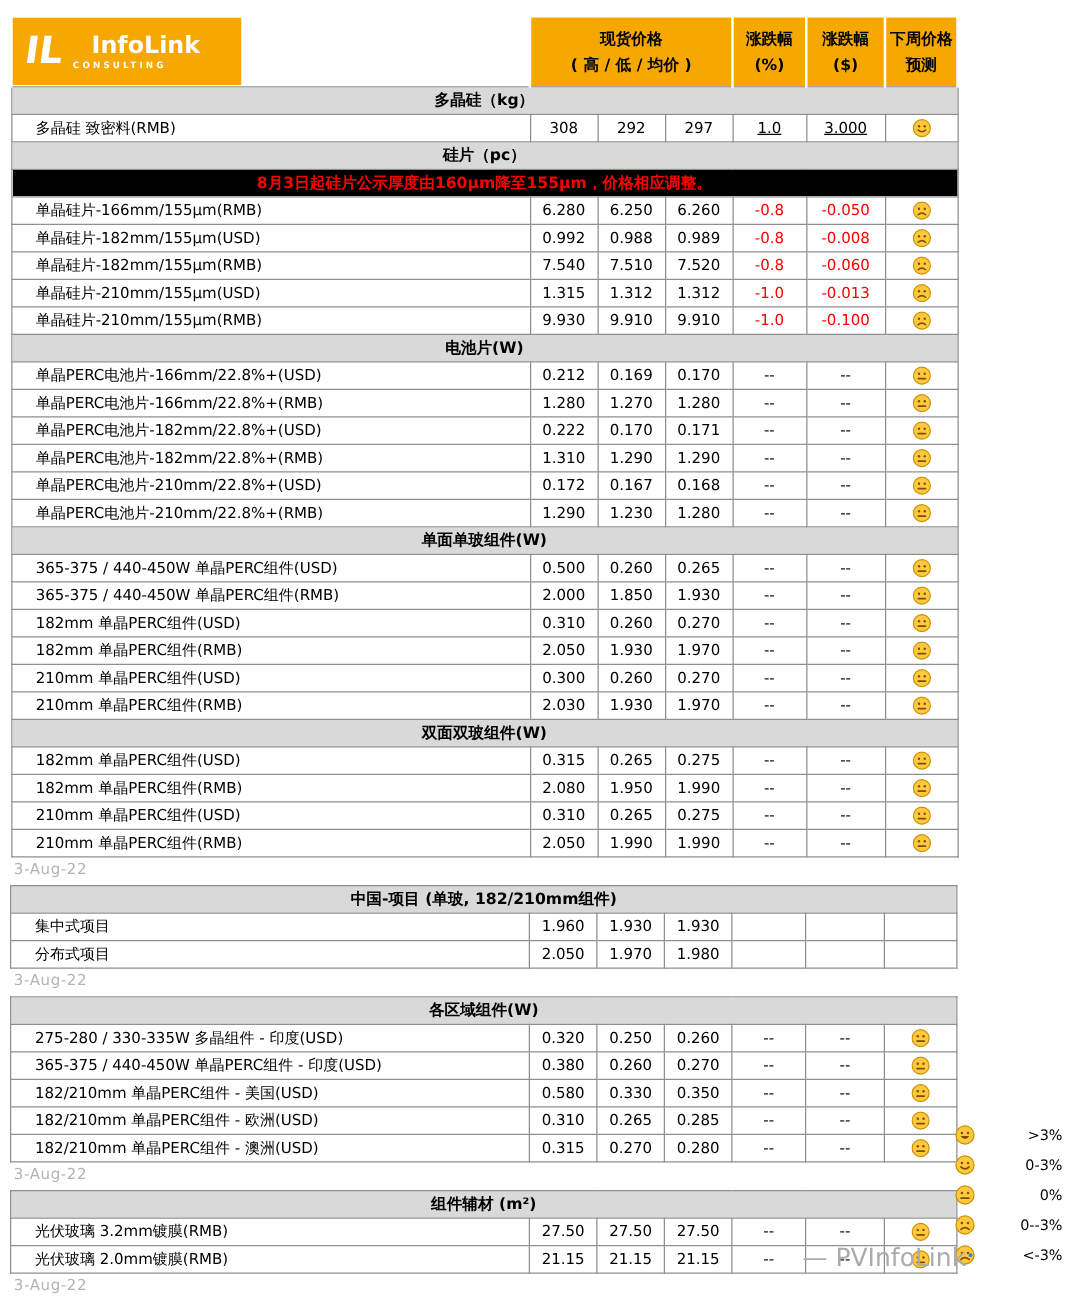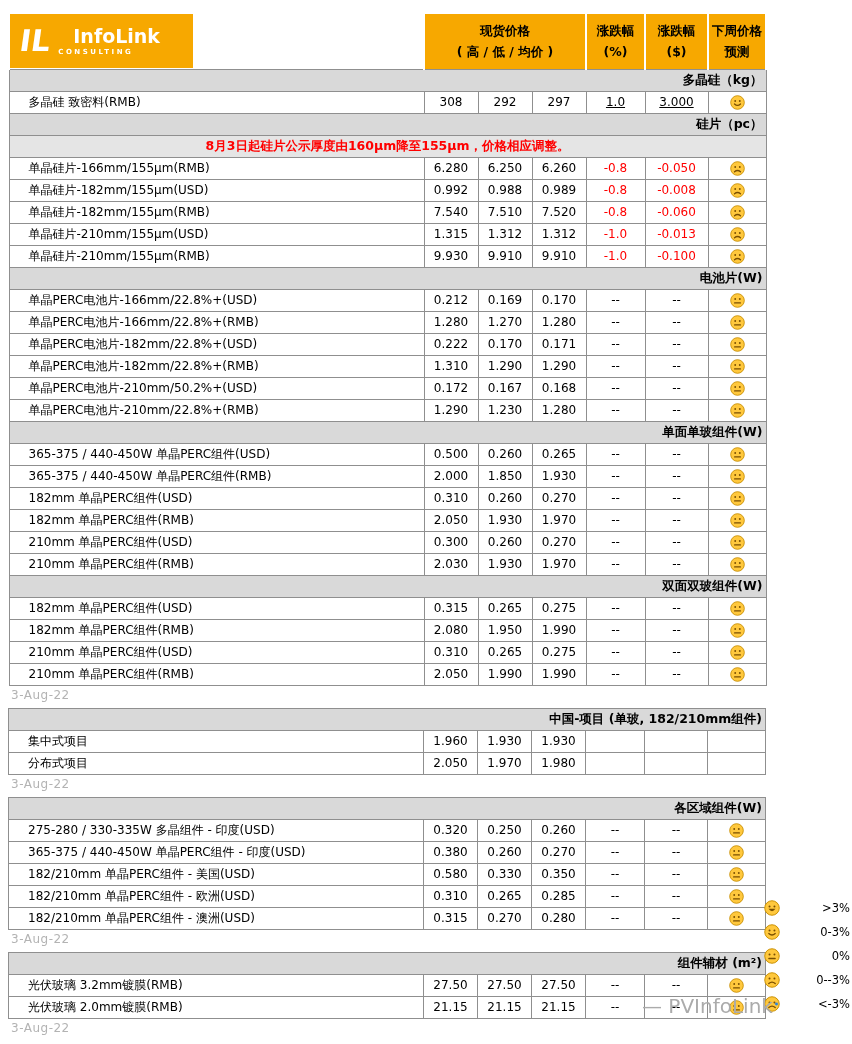--- a/index.html
+++ b/index.html
@@ -4,22 +4,22 @@
 <style>
   html,body{margin:0;padding:0;background:#fff;}
   body{font-family:"DejaVu Sans","Liberation Sans",sans-serif;color:#000;}
   .page{position:relative;width:852px;height:1044px;background:#fff;overflow:hidden;box-sizing:border-box;padding:12px 0 0 8px;}
   .tbl{border-collapse:collapse;table-layout:fixed;width:757px;}
   .tbl td{border:1px solid #8f8f8f;font-size:12px;height:21px;padding:0 3px;background:#fff;overflow:hidden;white-space:nowrap;}
   td.label{text-align:left;padding-left:19px;}
   td.num{text-align:center;}
   td.neg{color:#FF0000;}
   td.pos{color:#000000;text-decoration:underline;}
-  tr.section-row td{background:#D9D9D9;text-align:right;font-weight:bold;font-size:12.5px;}
-  tr.notice-row td{background:#e5e5e5;color:#FF0000;font-weight:bold;text-align:center;font-size:12.5px;}
+  tr.section-row td{background:#D9D9D9;text-align:center;font-weight:bold;font-size:12.5px;}
+  tr.notice-row td{background:#000000;color:#FF0000;font-weight:bold;text-align:center;font-size:12.5px;}
   thead tr{height:56px;}
   .hdr-cell{background:#F7A800;font-weight:bold;font-size:12.5px;text-align:center;border:2px solid #fff;border-bottom:1px solid #8f8f8f;vertical-align:middle;padding:0;}
   .hdr-cell div{line-height:1.7;}
   .logo-cell{background:#fff;border:2px solid #fff;border-bottom:1px solid #8f8f8f;padding:0;vertical-align:top;}
   .logo{width:183px;height:100%;min-height:54px;background:#F7A800;display:flex;align-items:center;gap:8px;padding:4px 10px;box-sizing:border-box;}
   .logo-mark{font-size:30px;font-weight:800;color:#fff;line-height:1;transform:skewX(-8deg);}
   .logo-txt{display:flex;flex-direction:column;align-items:flex-start;}
   .logo-name{font-size:19px;font-weight:bold;color:#fff;line-height:1.15;margin-left:15px;}
   .logo-sub{font-size:7px;color:#fff;letter-spacing:2.5px;}
   .date-label{font-size:12px;color:#b3b3b3;letter-spacing:0.5px;margin:2px 0 9px 3px;height:11px;}
@@ -220,21 +220,21 @@
           <td class="num">--</td>
           <td class="num">--</td>
           <td class="num"><span class="face"><svg width="15" height="15" viewBox="0 0 15 15">
                 <circle cx="7.5" cy="7.5" r="6.8" fill="#ffc83d" stroke="#c98f00" stroke-width="0.9"></circle>
                 <circle cx="5.2" cy="6" r="0.95" fill="#7a4f01"></circle>
                 <circle cx="9.8" cy="6" r="0.95" fill="#7a4f01"></circle>
                 <line x1="4.6" y1="9.9" x2="10.4" y2="9.9" stroke="#7a4f01" stroke-width="1.3" stroke-linecap="round"></line>
               </svg></span></td>
         </tr>
         <tr class="data-row">
-          <td class="label">单晶PERC电池片-210mm/50.2%+(USD)</td>
+          <td class="label">单晶PERC电池片-210mm/22.8%+(USD)</td>
           <td class="num">0.172</td>
           <td class="num">0.167</td>
           <td class="num">0.168</td>
           <td class="num">--</td>
           <td class="num">--</td>
           <td class="num"><span class="face"><svg width="15" height="15" viewBox="0 0 15 15">
                 <circle cx="7.5" cy="7.5" r="6.8" fill="#ffc83d" stroke="#c98f00" stroke-width="0.9"></circle>
                 <circle cx="5.2" cy="6" r="0.95" fill="#7a4f01"></circle>
                 <circle cx="9.8" cy="6" r="0.95" fill="#7a4f01"></circle>
                 <line x1="4.6" y1="9.9" x2="10.4" y2="9.9" stroke="#7a4f01" stroke-width="1.3" stroke-linecap="round"></line>

